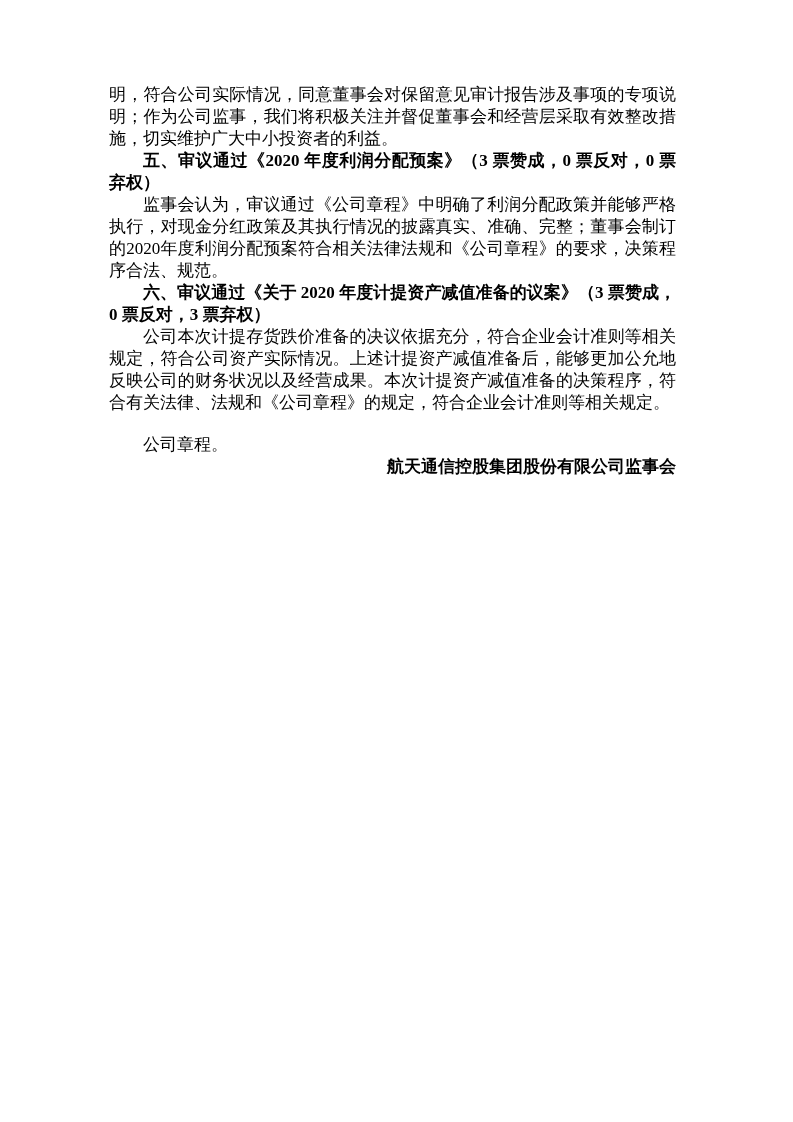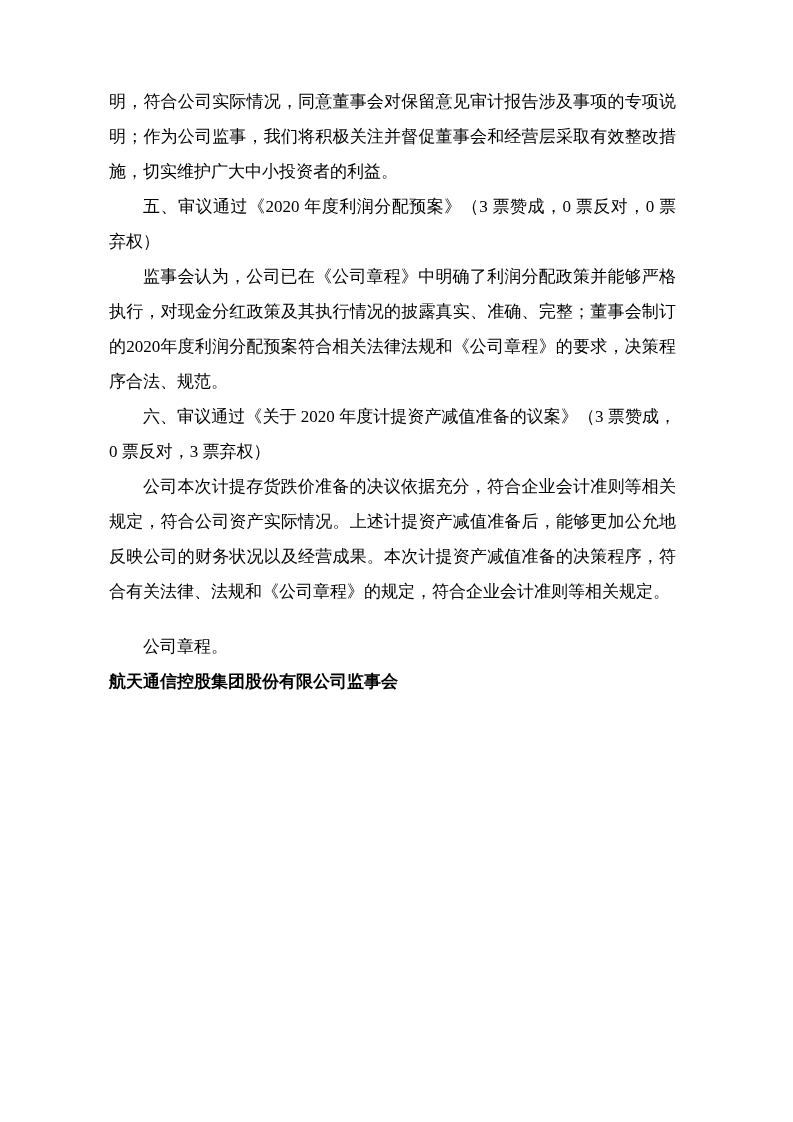--- a/index.html
+++ b/index.html
@@ -18,49 +18,49 @@
   }
   .content {
     position: absolute;
     left: 109px;
     top: 84px;
     width: 567px;
   }
   .para {
     margin: 0;
     font-size: 17px;
-    line-height: 35px;
+    line-height: 22px;
     text-align: justify;
     text-indent: 2em;
     word-break: break-all;
   }
   .para.no-indent {
     text-indent: 0;
   }
   .para.heading {
-    font-weight: normal;
+    font-weight: bold;
   }
   .para.right {
-    text-align: left;
+    text-align: right;
     text-indent: 0;
   }
   .para.bold {
     font-weight: bold;
   }
   .spacer {
     height: 20px;
   }
 </style>
 </head>
 <body>
 
 <div class="page">
   <div class="content">
     <p class="para no-indent">明，符合公司实际情况，同意董事会对保留意见审计报告涉及事项的专项说明；作为公司监事，我们将积极关注并督促董事会和经营层采取有效整改措施，切实维护广大中小投资者的利益。</p>
     <p class="para heading">五、审议通过《2020 年度利润分配预案》（3 票赞成，0 票反对，0 票弃权）</p>
-    <p class="para">监事会认为，公司已在《公司章程》中明确了利润分配政策并能够严格执行，对现金分红政策及其执行情况的披露真实、准确、完整；董事会制订的2020年度利润分配预案符合相关法律法规和《公司章程》的要求，决策程序合法、规范。</p>
+    <p class="para">监事会认为，审议通过《公司章程》中明确了利润分配政策并能够严格执行，对现金分红政策及其执行情况的披露真实、准确、完整；董事会制订的2020年度利润分配预案符合相关法律法规和《公司章程》的要求，决策程序合法、规范。</p>
     <p class="para heading">六、审议通过《关于 2020 年度计提资产减值准备的议案》（3 票赞成，0 票反对，3 票弃权）</p>
     <p class="para">公司本次计提存货跌价准备的决议依据充分，符合企业会计准则等相关规定，符合公司资产实际情况。上述计提资产减值准备后，能够更加公允地反映公司的财务状况以及经营成果。本次计提资产减值准备的决策程序，符合有关法律、法规和《公司章程》的规定，符合企业会计准则等相关规定。</p>
     <div class="spacer"></div>
     <p class="para">公司章程。</p>
     <p class="para right bold">航天通信控股集团股份有限公司监事会</p>
   </div>
 </div>
 
 </body></html>

